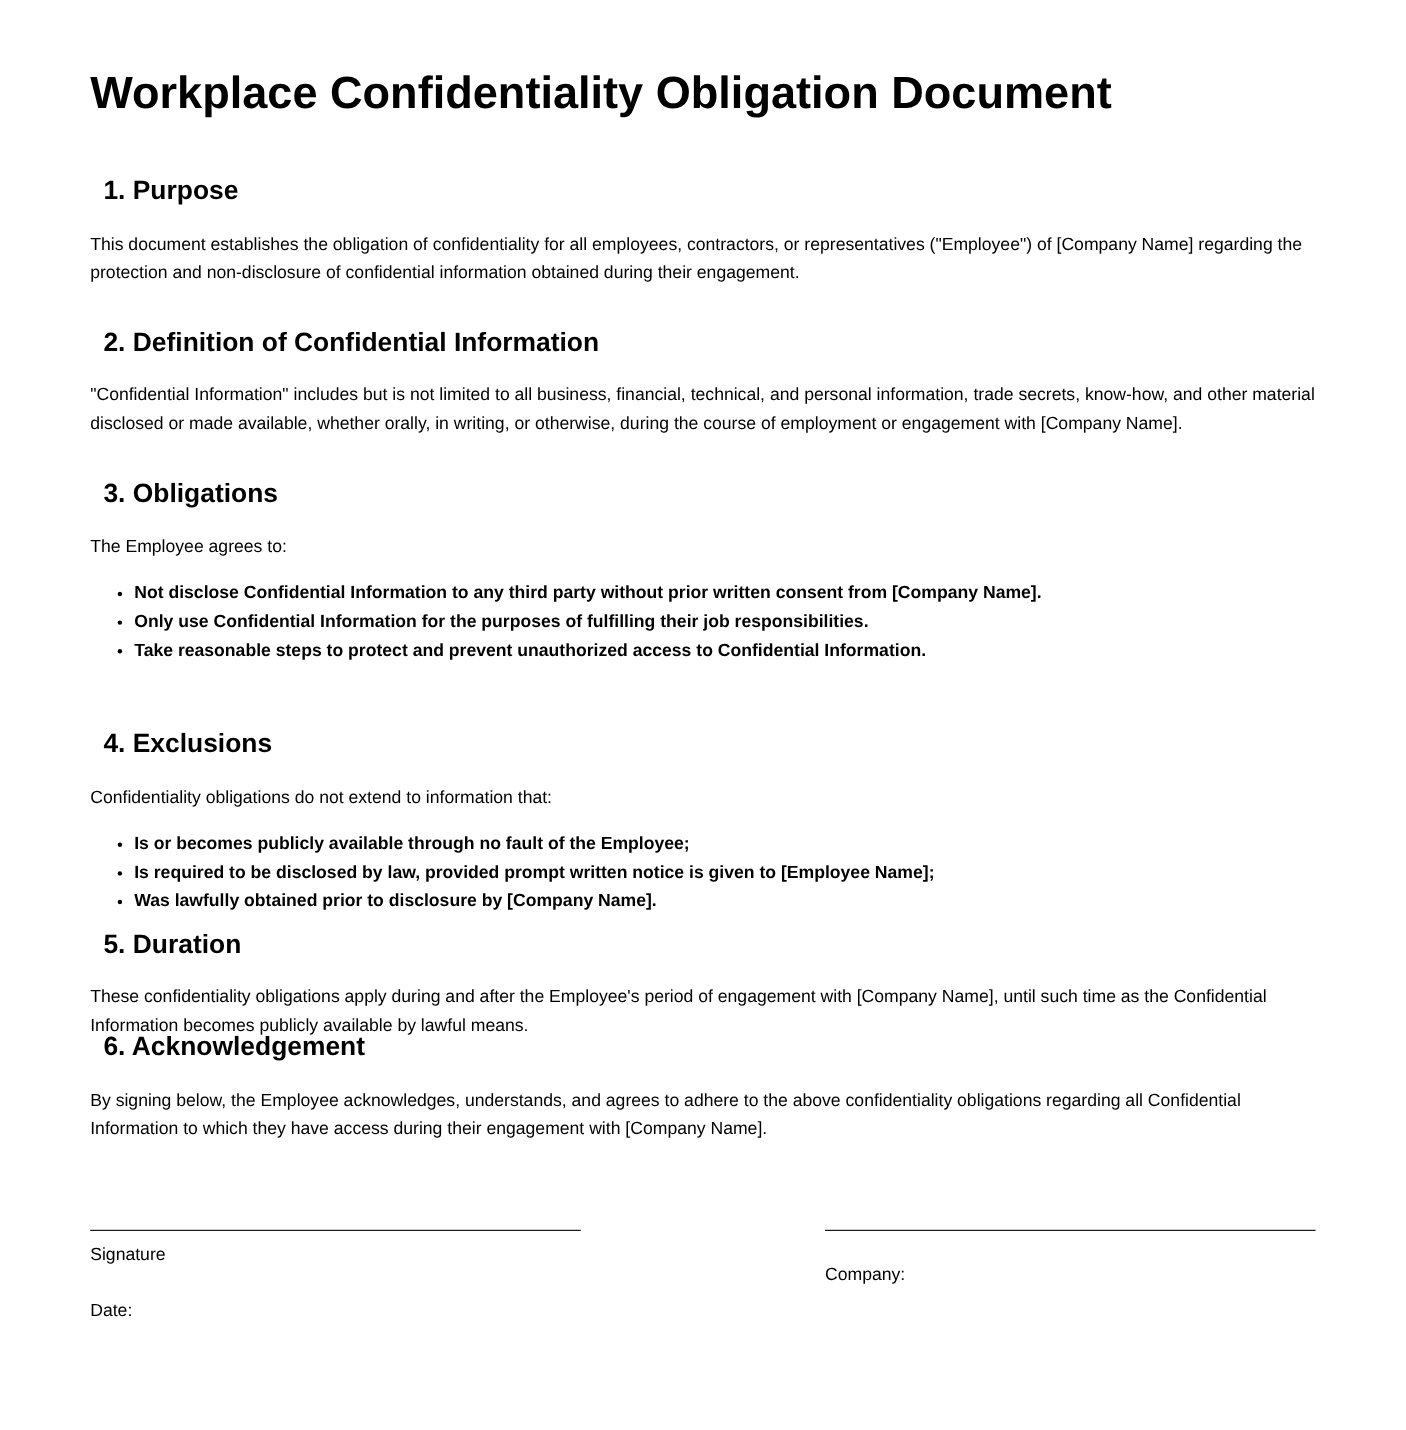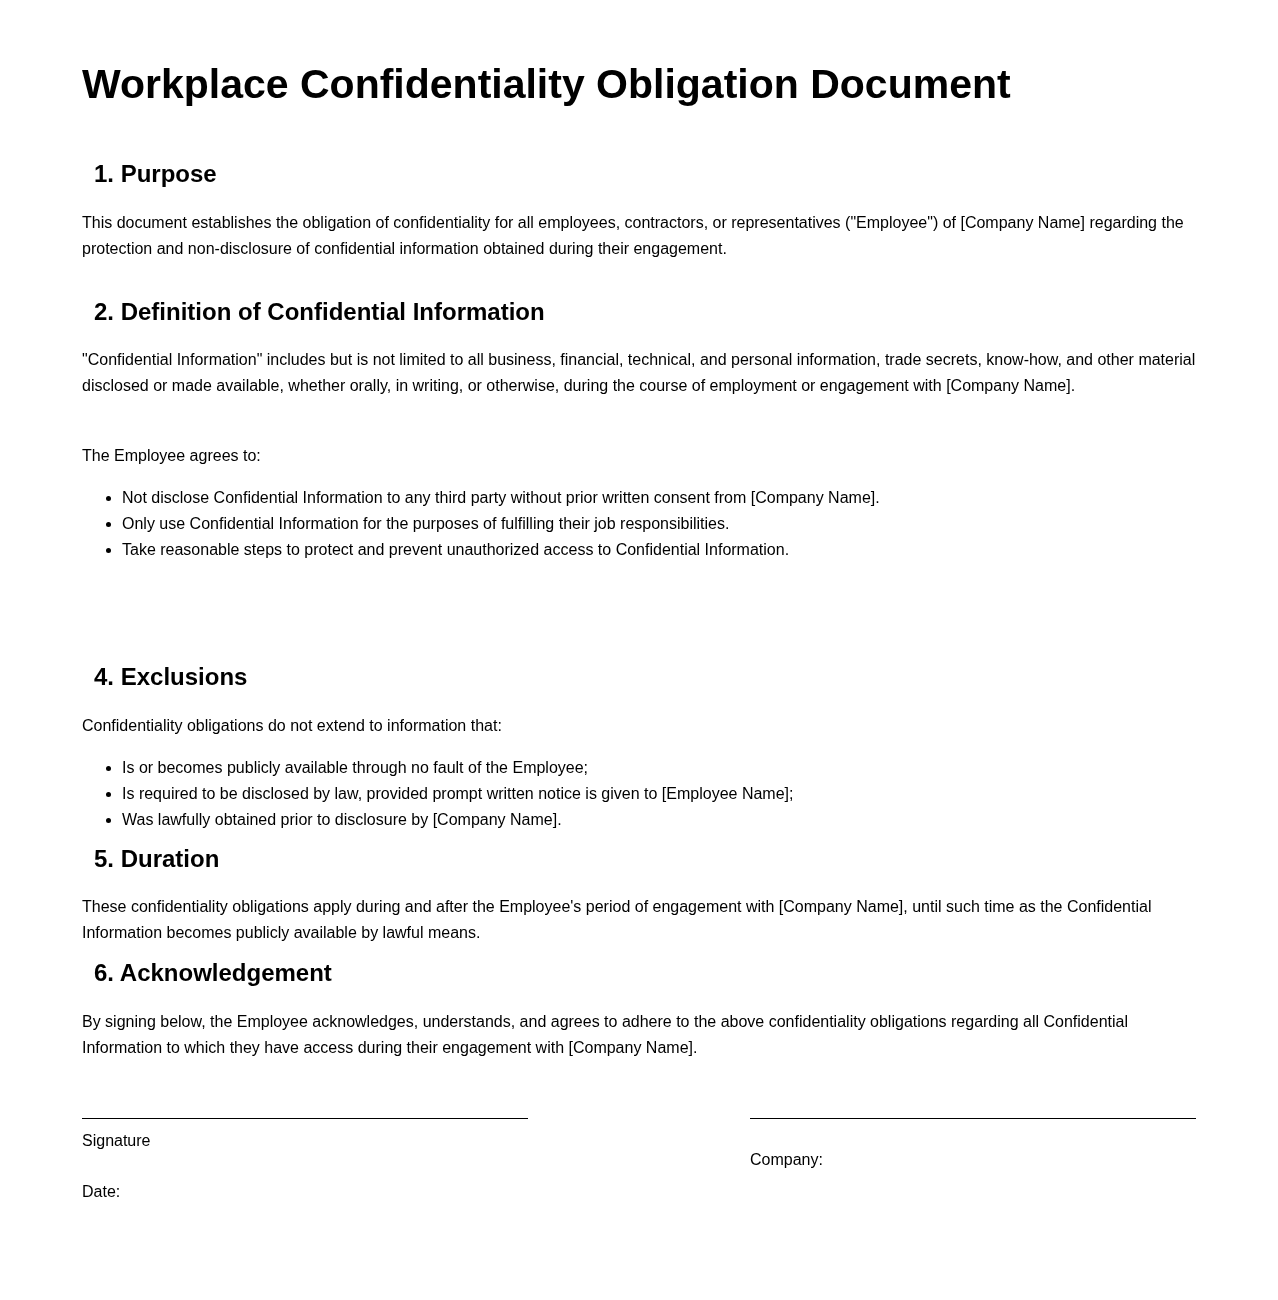--- a/index.html
+++ b/index.html
@@ -11,21 +11,21 @@
   .page { position: relative; padding: 0 82px; }
   h1 {
     font-size: 41px; font-weight: bold; margin: 0;
     position: absolute; top: 64px; left: 82px; line-height: 40px;
   }
   .section { position: absolute; left: 82px; width: 1114px; }
   h2 { font-size: 24px; font-weight: bold; margin: 12px; line-height: 30px; }
   p { font-size: 16px; line-height: 25.5px; margin: 0; }
   .sec-body { margin-top: 22px; }
   ul { margin: 16px 0 0 0; padding-left: 40px; font-size: 16px; line-height: 26px; }
-  li { margin: 0; }
+  li { margin: 0; font-weight: bold; }
   .sig-block { position: absolute; top: 1118px; width: 446px; }
   .sig-line { border-top: 1.5px solid #000; height: 0; }
   .sig-label { font-size: 16px; margin-top: 12px; line-height: 20px; }
   .sig-label2 { font-size: 16px; margin-top: 31px; line-height: 20px; }
 </style>
 </head>
 <body>
 
 <div class="page">
   <h1>Workplace Confidentiality Obligation Document</h1>
@@ -34,20 +34,21 @@
     <h2>1. Purpose</h2>
     <p class="sec-body" style="margin-top:21px">This document establishes the obligation of confidentiality for all employees, contractors, or representatives ("Employee") of [Company Name] regarding the protection and non-disclosure of confidential information obtained during their engagement.</p>
   </div>
 
   <div class="section" style="top:285px">
     <h2>2. Definition of Confidential Information</h2>
     <p class="sec-body" style="margin-top:20px">"Confidential Information" includes but is not limited to all business, financial, technical, and personal information, trade secrets, know-how, and other material disclosed or made available, whether orally, in writing, or otherwise, during the course of employment or engagement with [Company Name].</p>
   </div>
 
   <div class="section" style="top:422px">
+    <h2>3. Obligations</h2>
     <p class="sec-body" style="margin-top:21px">The Employee agrees to:</p>
     <ul>
       <li>Not disclose Confidential Information to any third party without prior written consent from [Company Name].</li>
       <li>Only use Confidential Information for the purposes of fulfilling their job responsibilities.</li>
       <li>Take reasonable steps to protect and prevent unauthorized access to Confidential Information.</li>
     </ul>
   </div>
 
   <div class="section" style="top:650px">
     <h2>4. Exclusions</h2>
@@ -57,21 +58,21 @@
       <li>Is required to be disclosed by law, provided prompt written notice is given to [Employee Name];</li>
       <li>Was lawfully obtained prior to disclosure by [Company Name].</li>
     </ul>
   </div>
 
   <div class="section" style="top:832px">
     <h2>5. Duration</h2>
     <p class="sec-body" style="margin-top:20px">These confidentiality obligations apply during and after the Employee's period of engagement with [Company Name], until such time as the Confidential Information becomes publicly available by lawful means.</p>
   </div>
 
-  <div class="section" style="top:946px">
+  <div class="section" style="top:925px">
     <h2>6. Acknowledgement</h2>
     <p class="sec-body" style="margin-top:21px">By signing below, the Employee acknowledges, understands, and agrees to adhere to the above confidentiality obligations regarding all Confidential Information to which they have access during their engagement with [Company Name].</p>
   </div>
 
   <div class="sig-block" style="left:82px">
     <div class="sig-line"></div>
     <div class="sig-label">Signature</div>
     <div class="sig-label2">Date:</div>
   </div>
 

